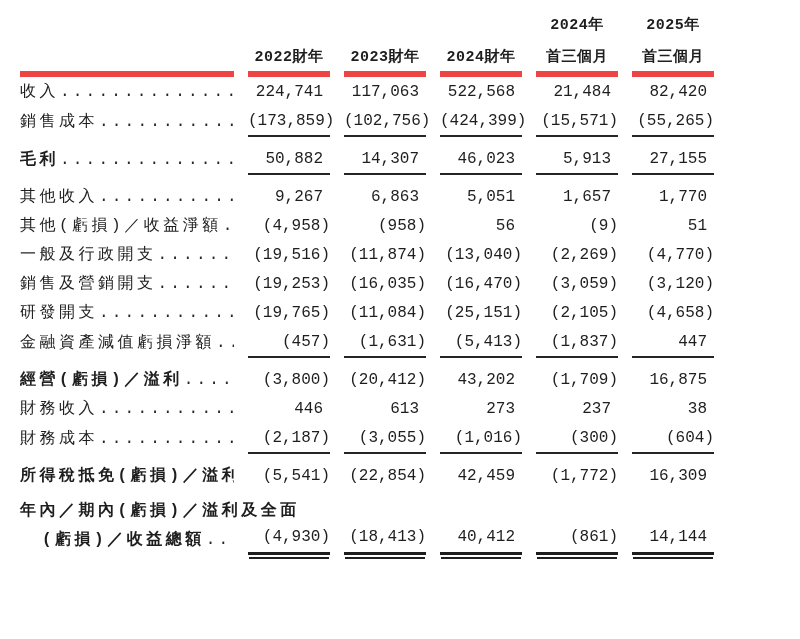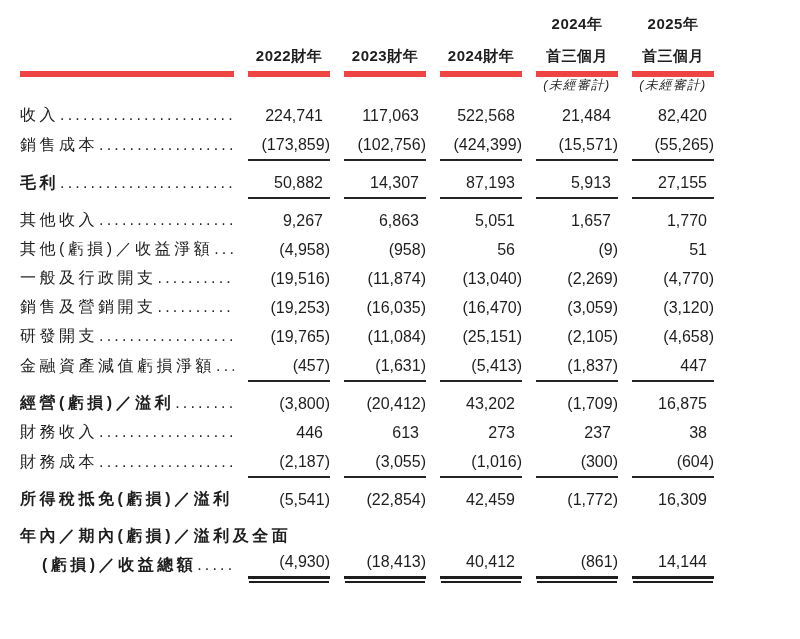--- a/index.html
+++ b/index.html
@@ -1,20 +1,20 @@
 <!DOCTYPE html>
 <html><head>
 <meta charset="utf-8">
 <style>
   html,body{margin:0;padding:0;background:#ffffff;}
   body{width:800px;height:639px;overflow:hidden;}
   .page{
     box-sizing:border-box;width:732px;height:639px;
     padding:12px 4px 0 6px;
-    font-family:Liberation Sans, sans-serif;
+    font-family:Liberation Mono, monospace;
     color:#1e1e1e;background:#ffffff;
   }
   table.fin{border-collapse:separate;border-spacing:14px 0;width:100%;table-layout:fixed;}
   col.c-label{width:auto;}
   col.c-num{width:82px;}
   th,td{padding:0;font-weight:normal;}
 
   
   .r-top th{height:24px;vertical-align:middle;}
   .ch{font-weight:bold;font-size:15px;text-align:center;white-space:nowrap;letter-spacing:0.5px;}
@@ -64,28 +64,20 @@
         <th class="ch">2025年</th>
       </tr>
       <tr class="r-cols">
         <th></th>
         <th class="ch">2022財年</th>
         <th class="ch">2023財年</th>
         <th class="ch">2024財年</th>
         <th class="ch">首三個月</th>
         <th class="ch">首三個月</th>
       </tr>
-      <tr class="r-unaud">
-        <td></td>
-        <td></td>
-        <td></td>
-        <td></td>
-        <td class="unaud">(未經審計)</td>
-        <td class="unaud">(未經審計)</td>
-      </tr>
     </thead>
     <tbody>
       <tr class="row">
         <td class="lbl-cell">
             <div class="lbl">
               <span class="lbl-text">收入</span>
               <span class="dots"></span>
             </div>
           </td>
         <td class="num" style="padding-right: 7px;">224,741</td>
@@ -109,21 +101,21 @@
       </tr>
       <tr class="row g b u">
         <td class="lbl-cell">
             <div class="lbl">
               <span class="lbl-text">毛利</span>
               <span class="dots"></span>
             </div>
           </td>
         <td class="num" style="padding-right: 7px;">50,882</td>
         <td class="num" style="padding-right: 7px;">14,307</td>
-        <td class="num" style="padding-right: 7px;">87,193</td>
+        <td class="num" style="padding-right: 7px;">46,023</td>
         <td class="num" style="padding-right: 7px;">5,913</td>
         <td class="num" style="padding-right: 7px;">27,155</td>
       </tr>
       <tr class="row g">
         <td class="lbl-cell">
             <div class="lbl">
               <span class="lbl-text">其他收入</span>
               <span class="dots"></span>
             </div>
           </td>

